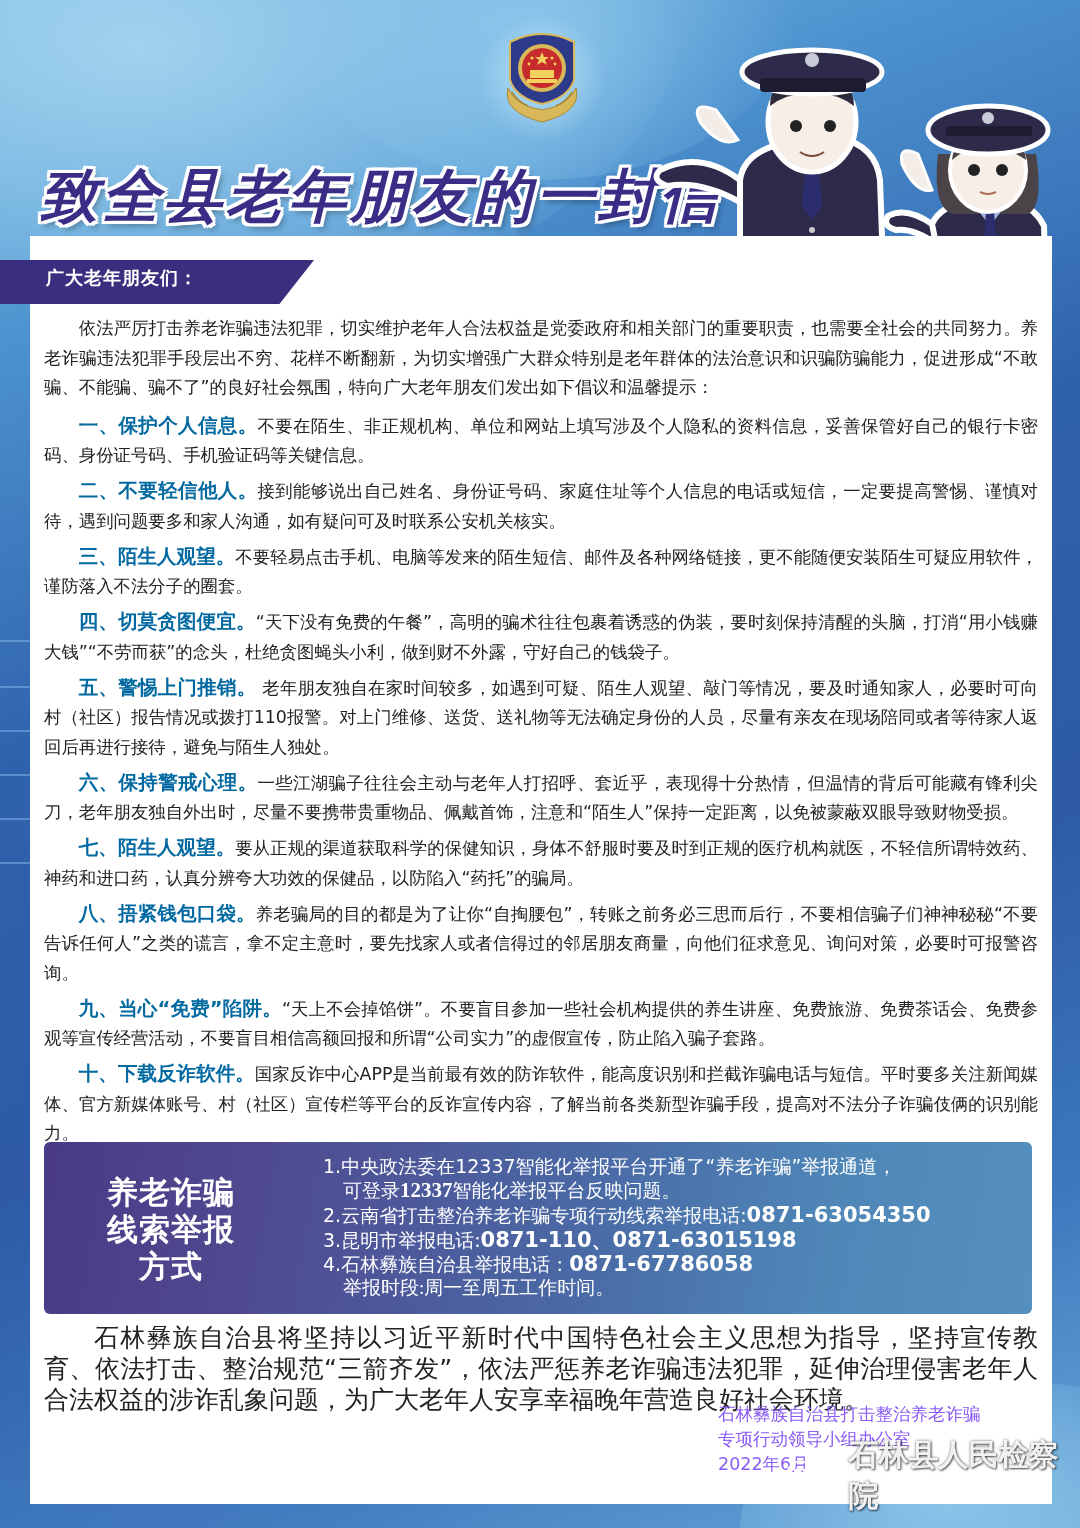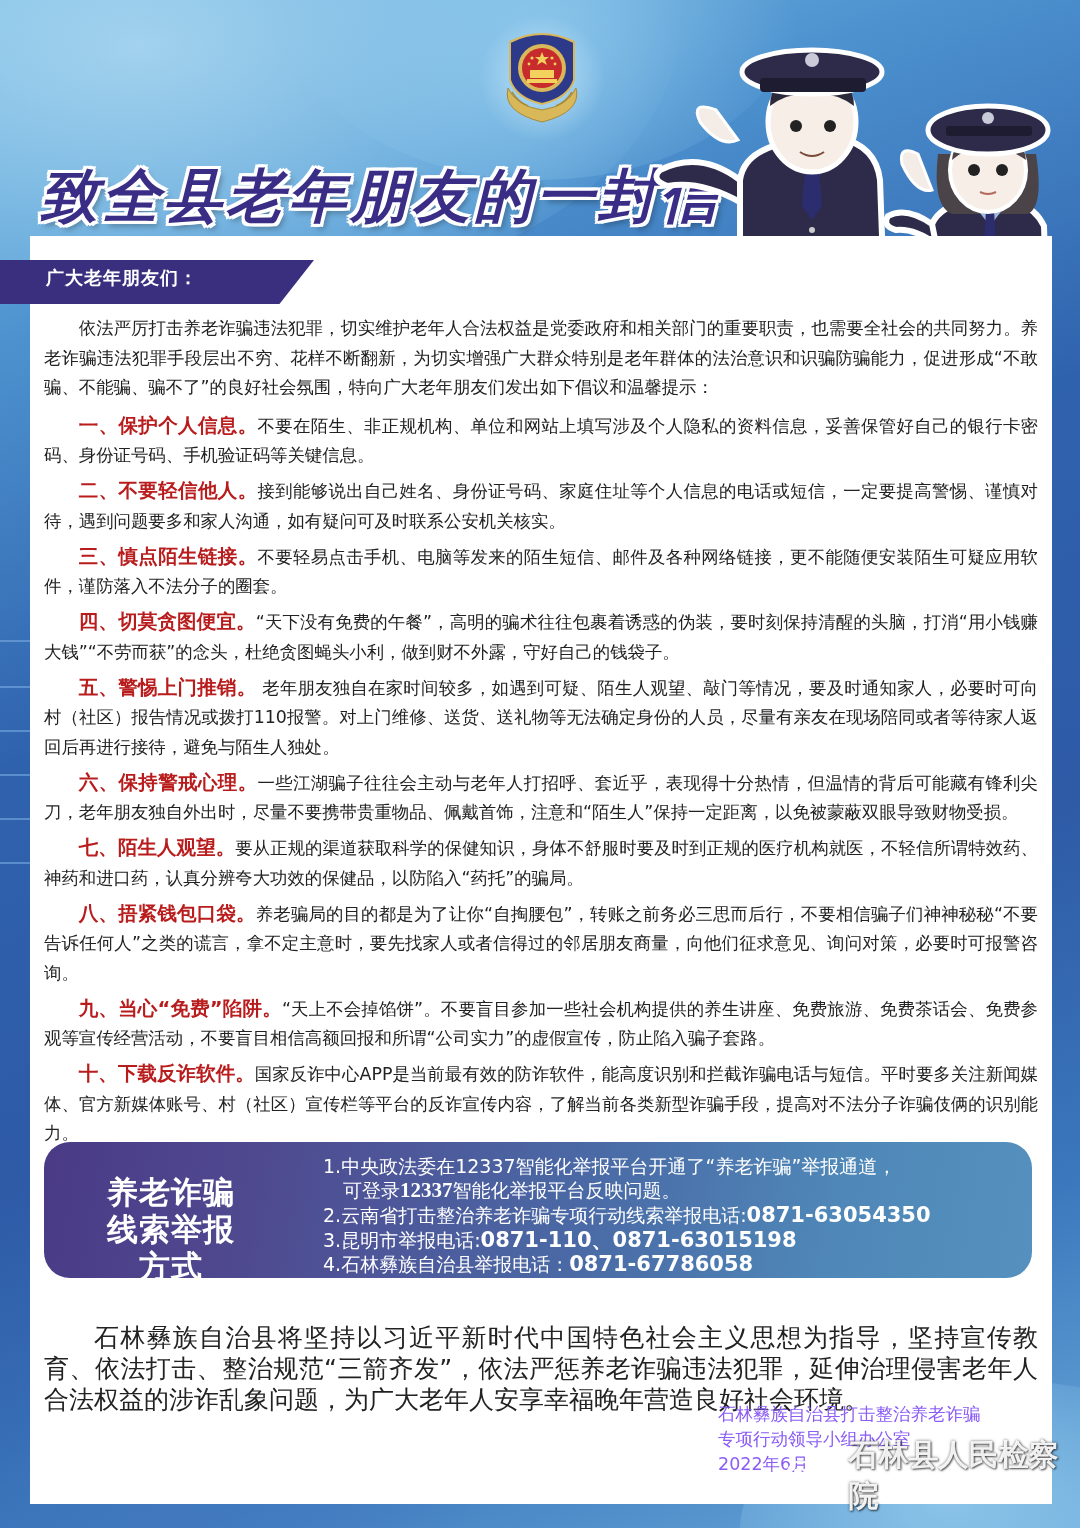--- a/index.html
+++ b/index.html
@@ -49,27 +49,27 @@
   .greeting-text {
     position: absolute; left: 16px; top: 30px;
     color: #fff; font-size: 18px; font-weight: bold; letter-spacing: 1px;
   }
   .body-text {
     position: absolute; left: 14px; top: 78px; width: 994px;
     font-size: 17.4px; line-height: 29.5px; color: #222; text-align: justify;
   }
   .para { text-indent: 2em; }
   .item { text-indent: 2em; margin-top: 5.5px; }
-  .item-head { font-weight: bold; font-size: 19.5px; color: #b91c1c; }
+  .item-head { font-weight: bold; font-size: 19.5px; color: #0369a1; }
   .intro { margin-bottom: 8px; }
 
   
   .report-box {
-    position: absolute; left: 14px; top: 906px; width: 988px; height: 136px;
-    border-radius: 26px;
+    position: absolute; left: 14px; top: 906px; width: 988px; height: 172px;
+    border-radius: 6px;
     background: linear-gradient(100deg, #4a3a86 0%, #4f4a90 22%, #4a6aa6 55%, #4f88b8 80%, #5590be 100%);
     color: #fff;
   }
   .report-label {
     position: absolute; left: 42px; top: 32px; width: 170px; text-align: center;
     font-size: 31px; font-weight: bold; line-height: 37px; letter-spacing: 1px;
   }
   .report-list { position: absolute; left: 279px; top: 12px; width: 700px; font-size: 19px; line-height: 24.2px; }
   .report-list .sub { padding-left: 20px; font-family: Liberation Serif, serif; }
   .bold-num { font-weight: bold; font-size: 21px; }
@@ -164,21 +164,21 @@
 
 <div class="panel">
   <div class="greeting-ribbon"></div>
   <div class="greeting-text">广大老年朋友们：</div>
 
   <div class="body-text">
     <p class="para intro">依法严厉打击养老诈骗违法犯罪，切实维护老年人合法权益是党委政府和相关部门的重要职责，也需要全社会的共同努力。养老诈骗违法犯罪手段层出不穷、花样不断翻新，为切实增强广大群众特别是老年群体的法治意识和识骗防骗能力，促进形成“不敢骗、不能骗、骗不了”的良好社会氛围，特向广大老年朋友们发出如下倡议和温馨提示：</p>
 
     <p class="item"><span class="item-head">一、保护个人信息。</span><span>不要在陌生、非正规机构、单位和网站上填写涉及个人隐私的资料信息，妥善保管好自己的银行卡密码、身份证号码、手机验证码等关键信息。</span></p>
     <p class="item"><span class="item-head">二、不要轻信他人。</span><span>接到能够说出自己姓名、身份证号码、家庭住址等个人信息的电话或短信，一定要提高警惕、谨慎对待，遇到问题要多和家人沟通，如有疑问可及时联系公安机关核实。</span></p>
-    <p class="item"><span class="item-head">三、慎点陌生链接。</span><span>不要轻易点击手机、电脑等发来的陌生短信、邮件及各种网络链接，更不能随便安装陌生可疑应用软件，谨防落入不法分子的圈套。</span></p>
+    <p class="item"><span class="item-head">三、陌生人观望。</span><span>不要轻易点击手机、电脑等发来的陌生短信、邮件及各种网络链接，更不能随便安装陌生可疑应用软件，谨防落入不法分子的圈套。</span></p>
     <p class="item"><span class="item-head">四、切莫贪图便宜。</span><span>“天下没有免费的午餐”，高明的骗术往往包裹着诱惑的伪装，要时刻保持清醒的头脑，打消“用小钱赚大钱”“不劳而获”的念头，杜绝贪图蝇头小利，做到财不外露，守好自己的钱袋子。</span></p>
     <p class="item"><span class="item-head">五、警惕上门推销。</span><span> 老年朋友独自在家时间较多，如遇到可疑、陌生人观望、敲门等情况，要及时通知家人，必要时可向村（社区）报告情况或拨打110报警。对上门维修、送货、送礼物等无法确定身份的人员，尽量有亲友在现场陪同或者等待家人返回后再进行接待，避免与陌生人独处。</span></p>
     <p class="item"><span class="item-head">六、保持警戒心理。</span><span>一些江湖骗子往往会主动与老年人打招呼、套近乎，表现得十分热情，但温情的背后可能藏有锋利尖刀，老年朋友独自外出时，尽量不要携带贵重物品、佩戴首饰，注意和“陌生人”保持一定距离，以免被蒙蔽双眼导致财物受损。</span></p>
     <p class="item"><span class="item-head">七、陌生人观望。</span><span>要从正规的渠道获取科学的保健知识，身体不舒服时要及时到正规的医疗机构就医，不轻信所谓特效药、神药和进口药，认真分辨夸大功效的保健品，以防陷入“药托”的骗局。</span></p>
     <p class="item"><span class="item-head">八、捂紧钱包口袋。</span><span>养老骗局的目的都是为了让你“自掏腰包”，转账之前务必三思而后行，不要相信骗子们神神秘秘“不要告诉任何人”之类的谎言，拿不定主意时，要先找家人或者信得过的邻居朋友商量，向他们征求意见、询问对策，必要时可报警咨询。</span></p>
     <p class="item"><span class="item-head">九、当心“免费”陷阱。</span><span>“天上不会掉馅饼”。不要盲目参加一些社会机构提供的养生讲座、免费旅游、免费茶话会、免费参观等宣传经营活动，不要盲目相信高额回报和所谓“公司实力”的虚假宣传，防止陷入骗子套路。</span></p>
     <p class="item"><span class="item-head">十、下载反诈软件。</span><span>国家反诈中心APP是当前最有效的防诈软件，能高度识别和拦截诈骗电话与短信。平时要多关注新闻媒体、官方新媒体账号、村（社区）宣传栏等平台的反诈宣传内容，了解当前各类新型诈骗手段，提高对不法分子诈骗伎俩的识别能力。</span></p>
   </div>
 
   <div class="report-box">

